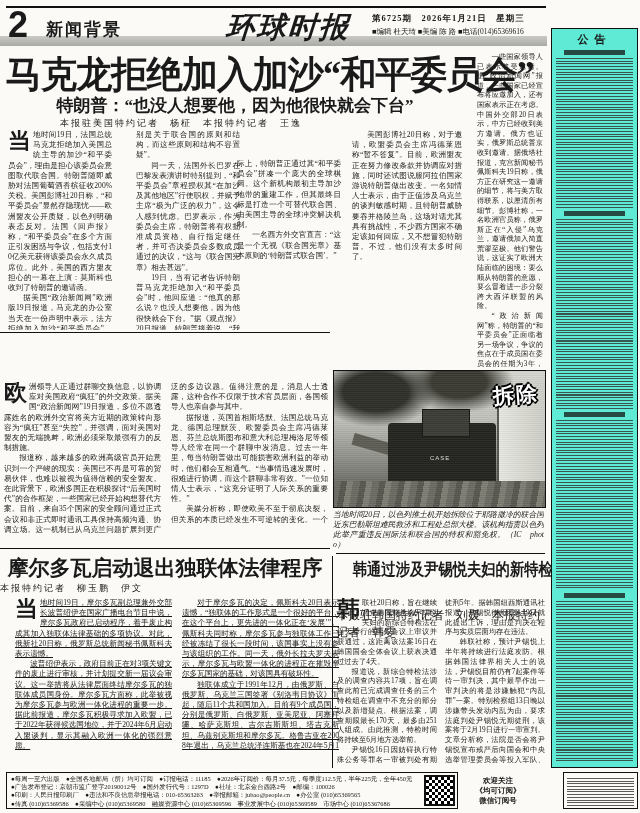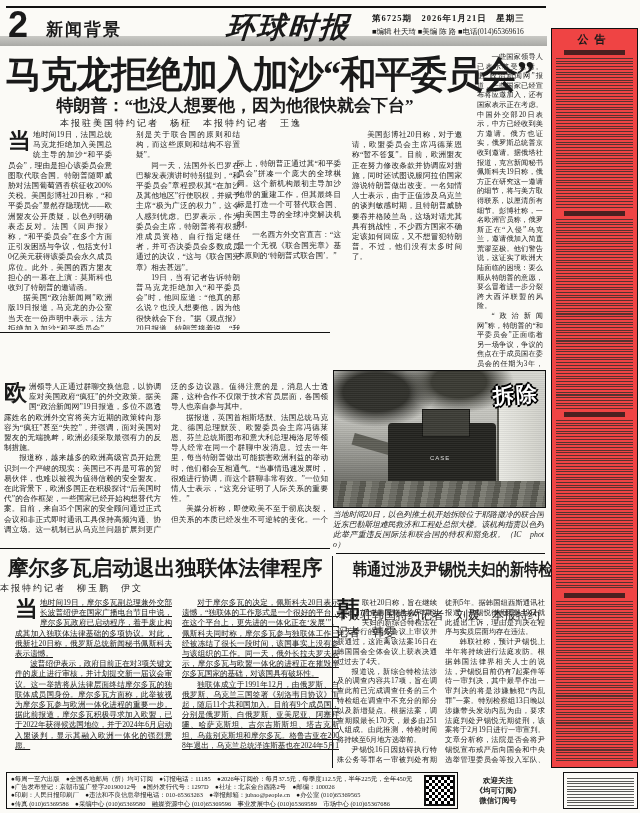--- a/index.html
+++ b/index.html
@@ -70,21 +70,21 @@
   
   .footbox{left:6px;top:772px;width:452px;height:37px;border:1px solid #111;padding:2px 44px 2px 4px;
            box-sizing:border-box;font-size:6.4px;line-height:8.2px;overflow:hidden;}
   .footbox div{white-space:nowrap;overflow:hidden;}
   .qr{left:424px;top:775px;width:31px;height:31px;border:2px solid #111;box-sizing:border-box;
       background:repeating-conic-gradient(#000 0% 25%,#fff 0% 50%) 0 0/6px 6px;}
   .wechat{left:462px;top:776px;width:72px;font-size:7.5px;line-height:10px;text-align:center;font-weight:bold;}
   .wechat p{margin:0;}
   
   .sidebox{left:551px;top:28px;width:87px;height:740px;border:1.5px solid #111;box-sizing:border-box;
-           padding:3px 4px;background:#ef4444;}
+           padding:3px 4px;background:#5eead4;}
   .sidetitle{text-align:center;font-size:11px;font-weight:900;letter-spacing:6px;margin:0 0 2px 0;}
   .simhead{height:5px;margin:3px 8px;background:rgba(20,20,20,.75);}
   .simtext{margin:2px 0;background:repeating-linear-gradient(to bottom,rgba(45,45,42,.78) 0 1px,transparent 1px 2.7px);}
   .smallbox{left:563px;top:772px;width:75px;height:37px;border:1px solid #111;box-sizing:border-box;padding:3px;}
 </style>
 </head>
 <body>
 
 <div id="page">
 

